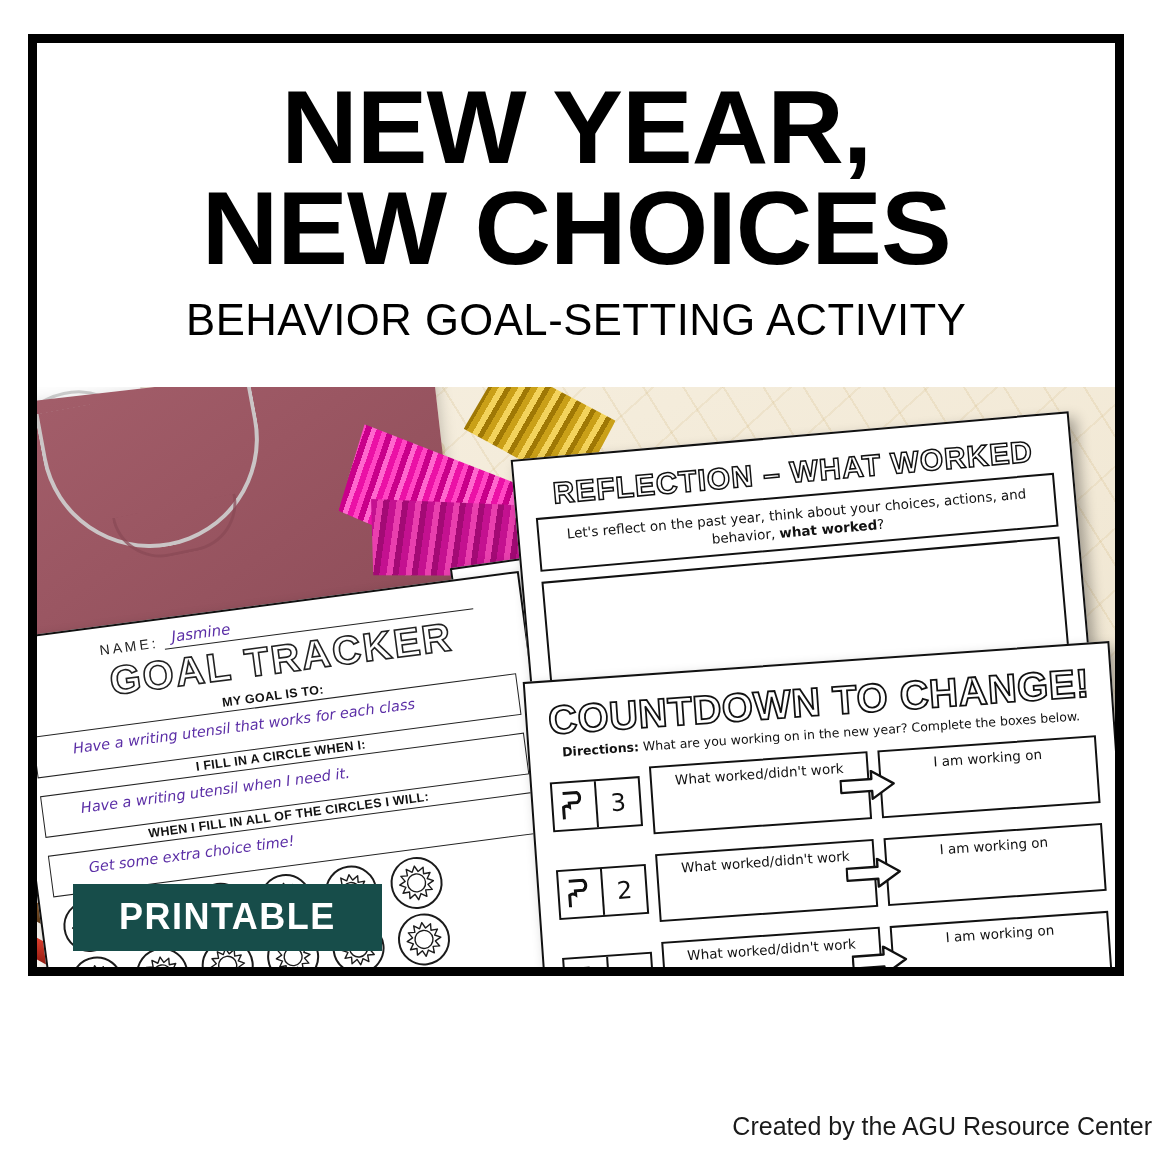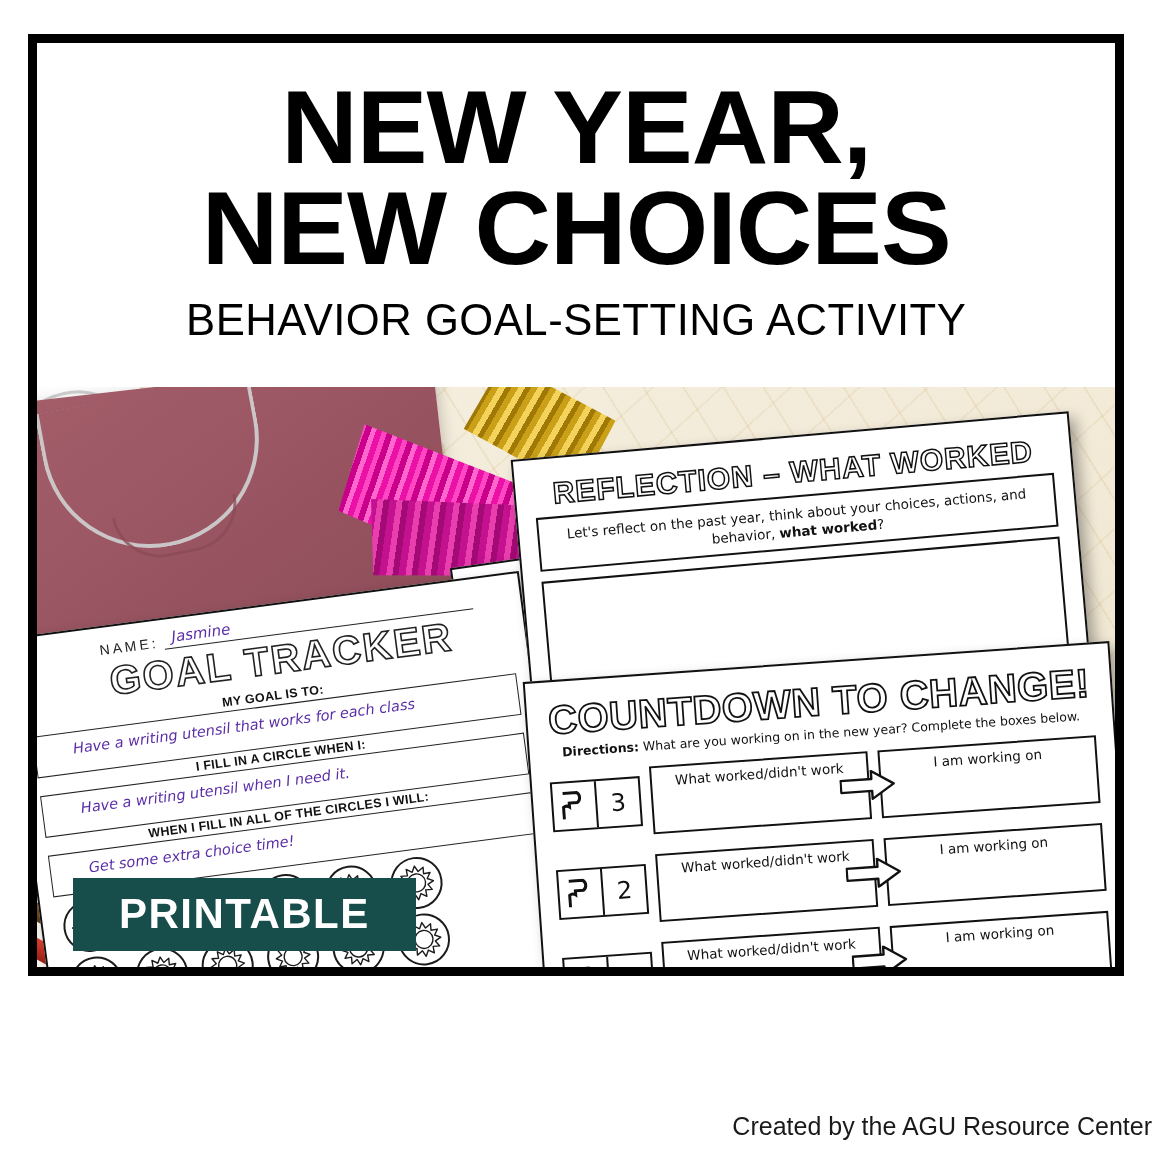--- a/index.html
+++ b/index.html
@@ -217,21 +217,21 @@
   .cd-copy{position:absolute;left:22px;bottom:8px;font-size:6px;letter-spacing:1.6px;color:#555;}
 
   
   .pen{position:absolute;border-radius:3px;transform-origin:left center;}
   .pen .cap{position:absolute;right:-2px;top:0;bottom:0;width:46px;background:#f2f2f0;border-radius:0 3px 3px 0;}
   .pen .clip{position:absolute;right:16px;top:2px;width:5px;height:70%;background:#d23b2e;border-radius:2px;}
 
   
   .printable{
     position:absolute;left:36px;bottom:16px;z-index:20;
-    background:#174d4a;color:#fff;font-weight:bold;font-size:42px;letter-spacing:1.5px;
+    background:#174d4a;color:#fff;font-weight:bold;font-size:36px;letter-spacing:1.5px;
     padding:12px 46px 13px 46px;font-family:"Liberation Sans",sans-serif;
   }
 
   
   .footer{
     position:absolute;left:0;right:0;bottom:0;height:52px;
     display:flex;align-items:center;justify-content:flex-end;
     font-size:25px;color:#1a1a1a;box-sizing:border-box;
     font-family:"Liberation Sans",sans-serif;
   }

